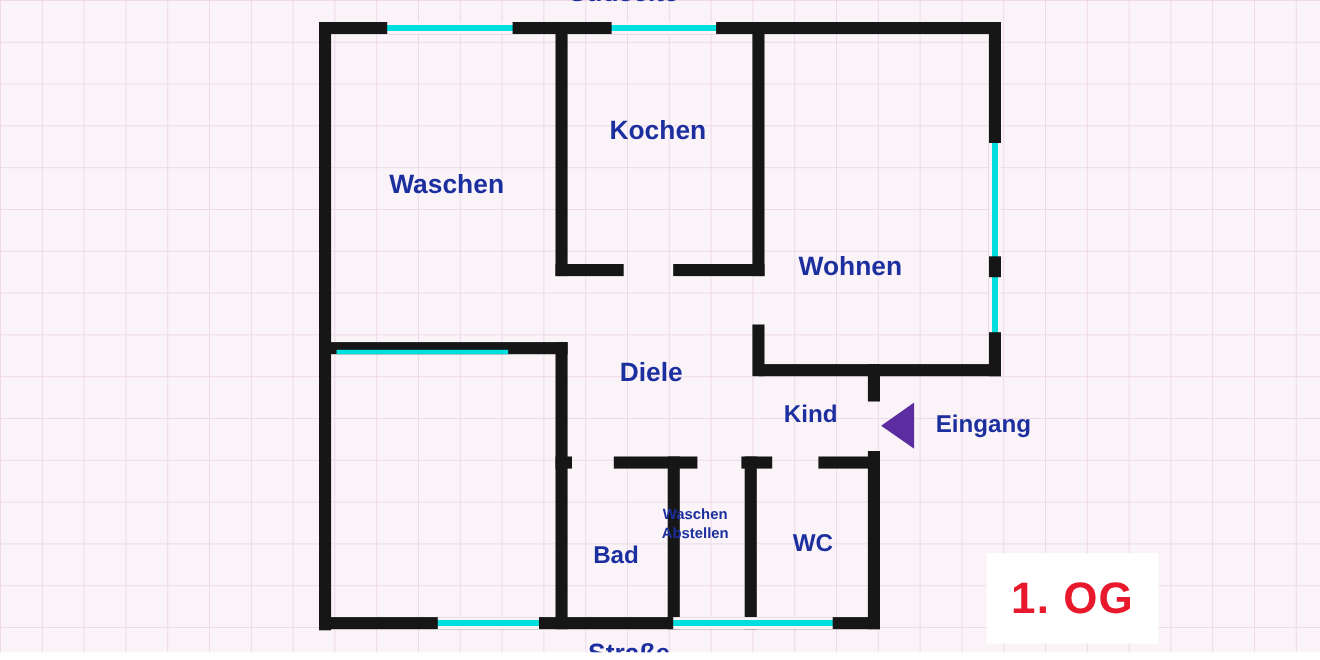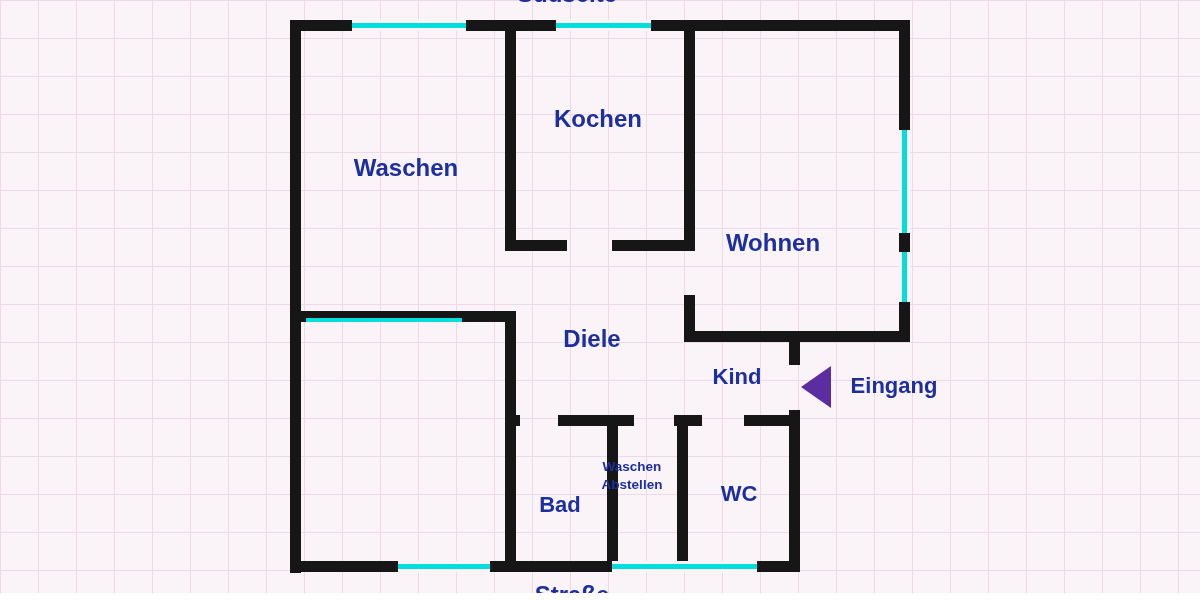--- a/index.html
+++ b/index.html
@@ -96,18 +96,21 @@
   <div class="room-label mid-label" style="left:560px;top:505px;">Bad</div>
   <div class="room-label small-label" style="left:632px;top:476px;">
     <span style="display:block;">Waschen</span>
     <span style="display:block;">Abstellen</span>
   </div>
   <div class="room-label mid-label" style="left:739px;top:494px;text-align:center;">WC</div>
 
   <div class="entrance-arrow" style="left:801px;top:366px;"></div>
   <div class="room-label mid-label" style="left:894px;top:386px;">Eingang</div>
 
+  <div class="floor-box" style="left:897px;top:503px;width:156px;height:82px;">
+    <span>1. OG</span>
+  </div>
 
   <div class="edge-label" style="left:567px;top:-6px;">Südseite</div>
   <div class="edge-label" style="left:572px;top:595px;">Straße</div>
   <div class="bottom-strip"></div>
 
 </div>
 
 </body></html>

